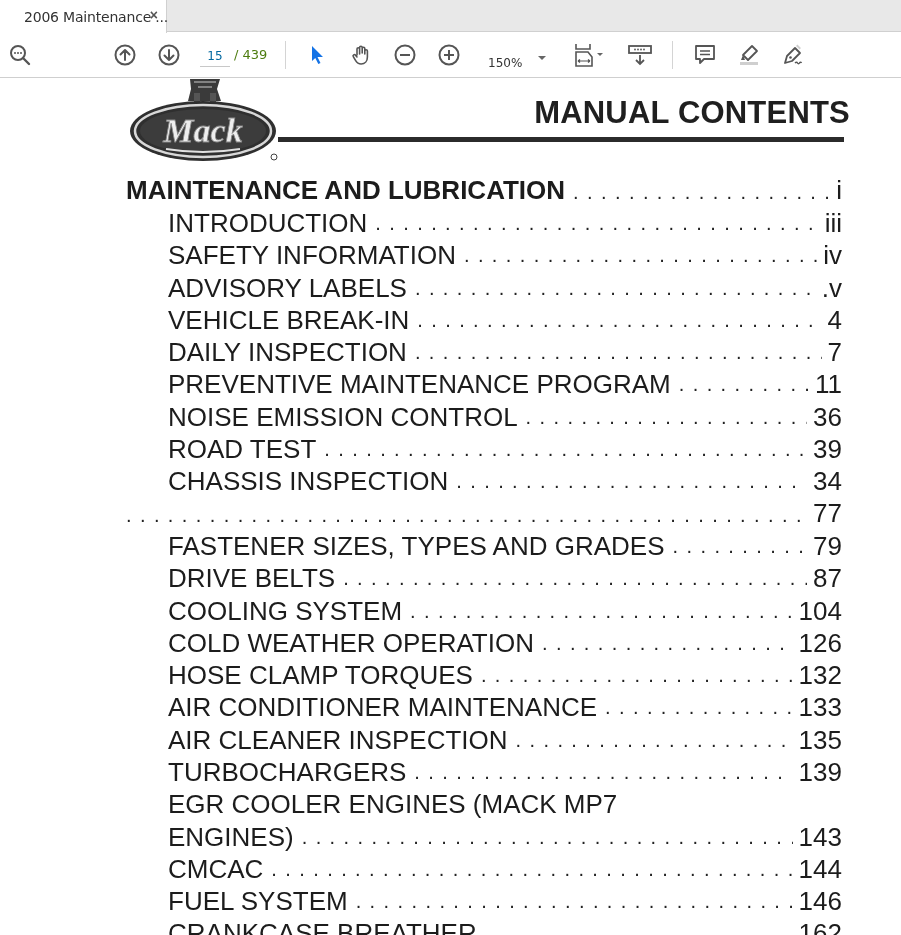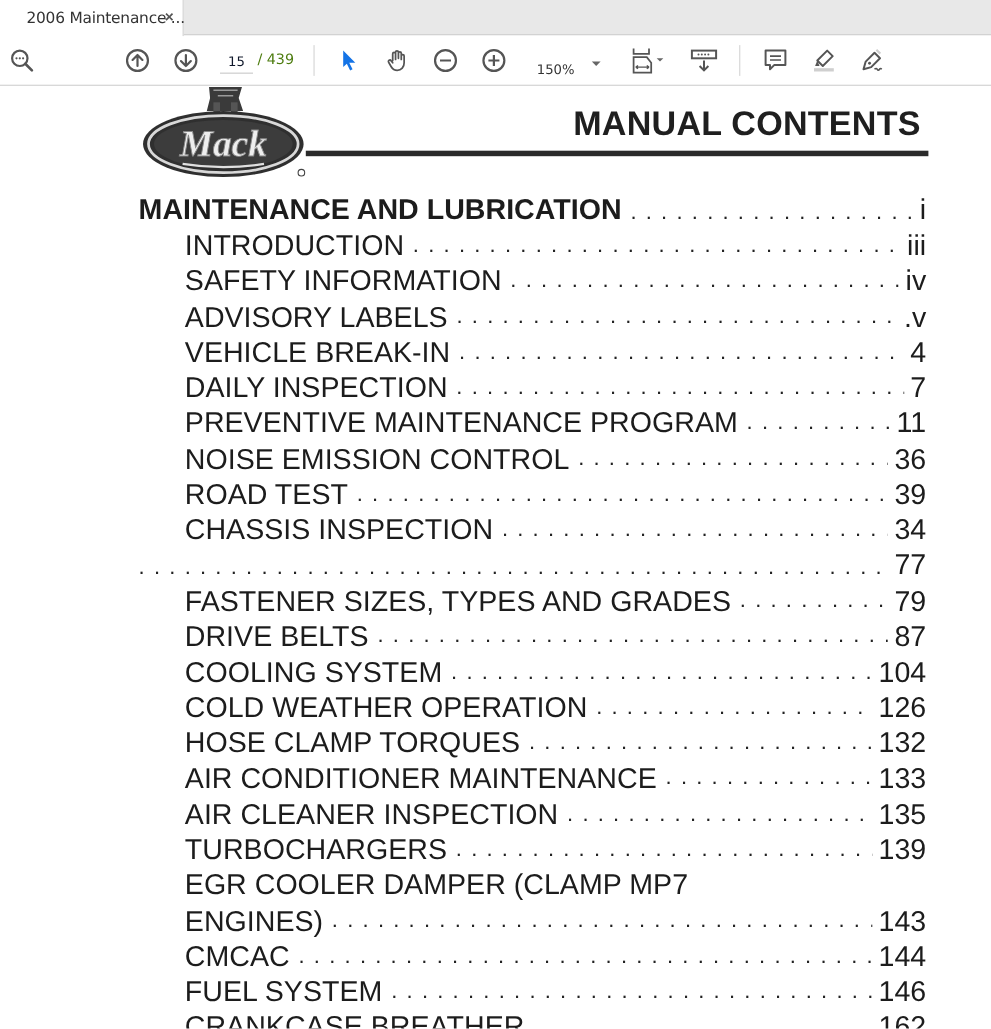--- a/index.html
+++ b/index.html
@@ -8,33 +8,33 @@
   
   .tabbar { position: absolute; left: 0; top: 0; width: 901px; height: 32px; background: #e8e8e8; border-bottom: 1px solid #d0d0d0; }
   .tab { position: absolute; left: 0; top: 0; width: 167px; height: 33px; background: #ffffff; border-right: 1px solid #d0d0d0; display: flex; align-items: center; padding-left: 24px; }
   .tab-title { font-size: 14px; color: #333; white-space: nowrap; font-family: "DejaVu Sans", sans-serif; letter-spacing: -0.2px; }
   .tab-close { position: absolute; right: 8px; top: 7px; font-size: 14px; color: #555; font-weight: bold; cursor: pointer; }
 
   
   .toolbar { position: absolute; left: 0; top: 33px; width: 901px; height: 45px; background: #ffffff; border-bottom: 1px solid #cfcfcf; }
   .tb-btn { position: absolute; top: 8px; width: 28px; height: 28px; display: flex; align-items: center; justify-content: center; cursor: pointer; }
   .tb-sep { position: absolute; top: 8px; width: 1px; height: 28px; background: #d4d4d4; }
-  .page-input { position: absolute; left: 200px; top: 12px; width: 30px; height: 22px; border: none; border-bottom: 1px solid #c8c8c8; font-size: 12px; color: #0f172a; text-align: center; background: transparent; font-family: "DejaVu Sans", sans-serif; }
+  .page-input { position: absolute; left: 200px; top: 12px; width: 30px; height: 22px; border: none; border-bottom: 1px solid #c8c8c8; font-size: 12px; color: #0369a1; text-align: center; background: transparent; font-family: "DejaVu Sans", sans-serif; }
   .page-total { position: absolute; left: 234px; top: 14px; font-size: 13px; color: #4d7c0f; font-family: "DejaVu Sans", sans-serif; }
   .zoom-select { position: absolute; left: 482px; top: 10px; width: 70px; height: 26px; border-bottom: 1px solid #c8c8c8; display: flex; align-items: flex-start; justify-content: space-between; padding: 0 6px; cursor: pointer; margin-top: 13px; }
   .zoom-value { font-size: 12px; color: #333; font-family: "DejaVu Sans", sans-serif; }
   .caret { width: 0; height: 0; border-left: 4px solid transparent; border-right: 4px solid transparent; border-top: 4px solid #666; }
 
   
   .doc { position: absolute; left: 0; top: 79px; width: 901px; height: 856px; background: #ffffff; overflow: hidden; }
   .page { position: absolute; left: 16px; top: 0; width: 885px; height: 900px; background: #ffffff; }
 
   .logo { position: absolute; left: 112px; top: 0px; width: 150px; height: 84px; }
   .header-rule { position: absolute; left: 262px; top: 58px; width: 566px; height: 5px; background: #2b2b2b; }
-  .page-title { position: absolute; right: 64px; top: 16px; font-size: 31px; font-weight: bold; color: #1f1f1f; letter-spacing: 0.2px; margin-left: 44px; }
+  .page-title { position: absolute; right: 51px; top: 16px; font-size: 31px; font-weight: bold; color: #1f1f1f; letter-spacing: 0.2px; margin-left: 44px; }
 
   .toc { position: absolute; left: 110px; top: 96px; width: 716px; }
   .toc-row { position: relative; height: 32.3px; display: flex; align-items: baseline; font-size: 26px; color: #1c1c1c; white-space: nowrap; }
   .toc-row.section { font-weight: bold; justify-content: space-between; }
   .toc-row.sub { padding-left: 42px; align-items: center; }
   .toc-row .label { flex: 0 0 auto; background: #fff; padding-right: 8px; }
   .toc-row .leader { flex: 1 1 auto; overflow: hidden; letter-spacing: 8.4px; font-weight: normal; font-size: 20px; color: #222; }
   .toc-row .pg { flex: 0 0 auto; padding-left: 6px; text-align: right; font-weight: normal; }
   .toc-row.section .pg { font-weight: normal; }
 </style>
@@ -263,21 +263,21 @@
           <span class="label">AIR CLEANER INSPECTION</span>
           <span class="leader">................................................................................</span>
           <span class="pg">135</span>
         </div>
         <div class="toc-row sub">
           <span class="label">TURBOCHARGERS</span>
           <span class="leader">................................................................................</span>
           <span class="pg">139</span>
         </div>
         <div class="toc-row sub nopage">
-          <span class="label">EGR COOLER DAMPER (CLAMP MP7</span>
+          <span class="label">EGR COOLER ENGINES (MACK MP7</span>
         </div>
         <div class="toc-row sub">
           <span class="label">ENGINES)</span>
           <span class="leader">................................................................................</span>
           <span class="pg">143</span>
         </div>
         <div class="toc-row sub">
           <span class="label">CMCAC</span>
           <span class="leader">................................................................................</span>
           <span class="pg">144</span>

